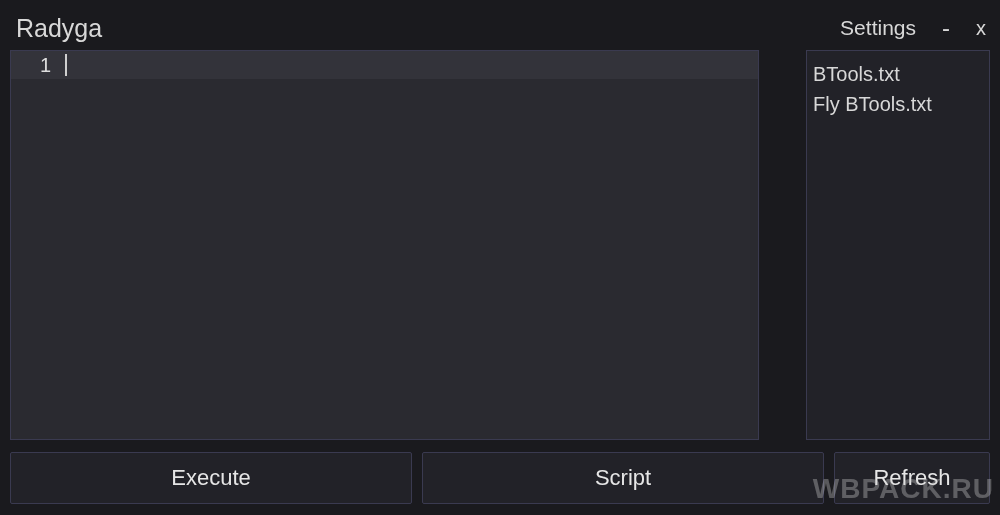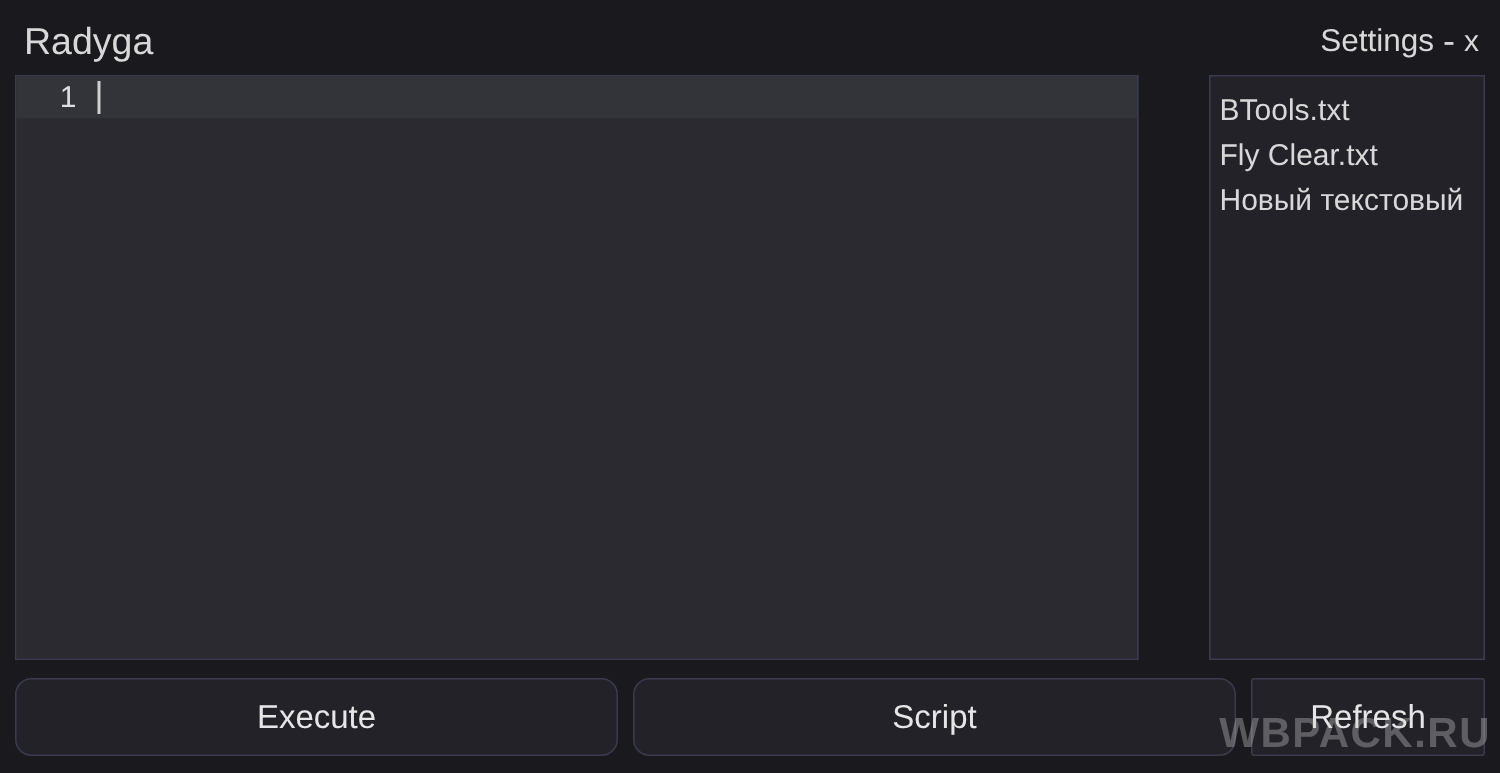--- a/index.html
+++ b/index.html
@@ -24,21 +24,21 @@
       padding: 12px 14px 0 16px;
     }
     .title {
       font-size: 25px;
       font-weight: 400;
       color: #d8d8d8;
     }
     .title-right {
       display: flex;
       align-items: center;
-      gap: 6px;
+      gap: 26px;
       font-size: 21px;
     }
     .title-btn {
       cursor: pointer;
       color: #d8d8d8;
       user-select: none;
     }
     .title-close {
       font-size: 20px;
       font-weight: 400;
@@ -124,21 +124,20 @@
       font-size: 22px;
       display: flex;
       align-items: center;
       justify-content: center;
       cursor: pointer;
       border-radius: 2px;
       user-select: none;
     }
     .btn-main {
       flex: 1;
-      border-radius: 11px;
     }
     .btn-refresh {
       width: 156px;
     }
 
     .watermark {
       position: absolute;
       right: 6px;
       bottom: 10px;
       font-size: 28px;
@@ -166,22 +165,21 @@
     <div class="editor-top-line">
       <div class="gutter">1</div>
       <div class="cursor-area">
         <div class="cursor"></div>
       </div>
     </div>
     <div class="editor-body"></div>
   </div>
   <div class="file-panel">
     <div class="file-item">BTools.txt</div>
-    <div class="file-item">Fly Clear.txt</div>
-    <div class="file-item">Новый текстовый</div>
+    <div class="file-item">Fly BTools.txt</div>
   </div>
 </div>
 
 <div class="button-row">
   <div class="btn btn-main">Execute</div>
   <div class="btn btn-main">Script</div>
   <div class="btn btn-refresh">Refresh</div>
 </div>
 
 <div class="watermark">WBPACK.RU</div>

